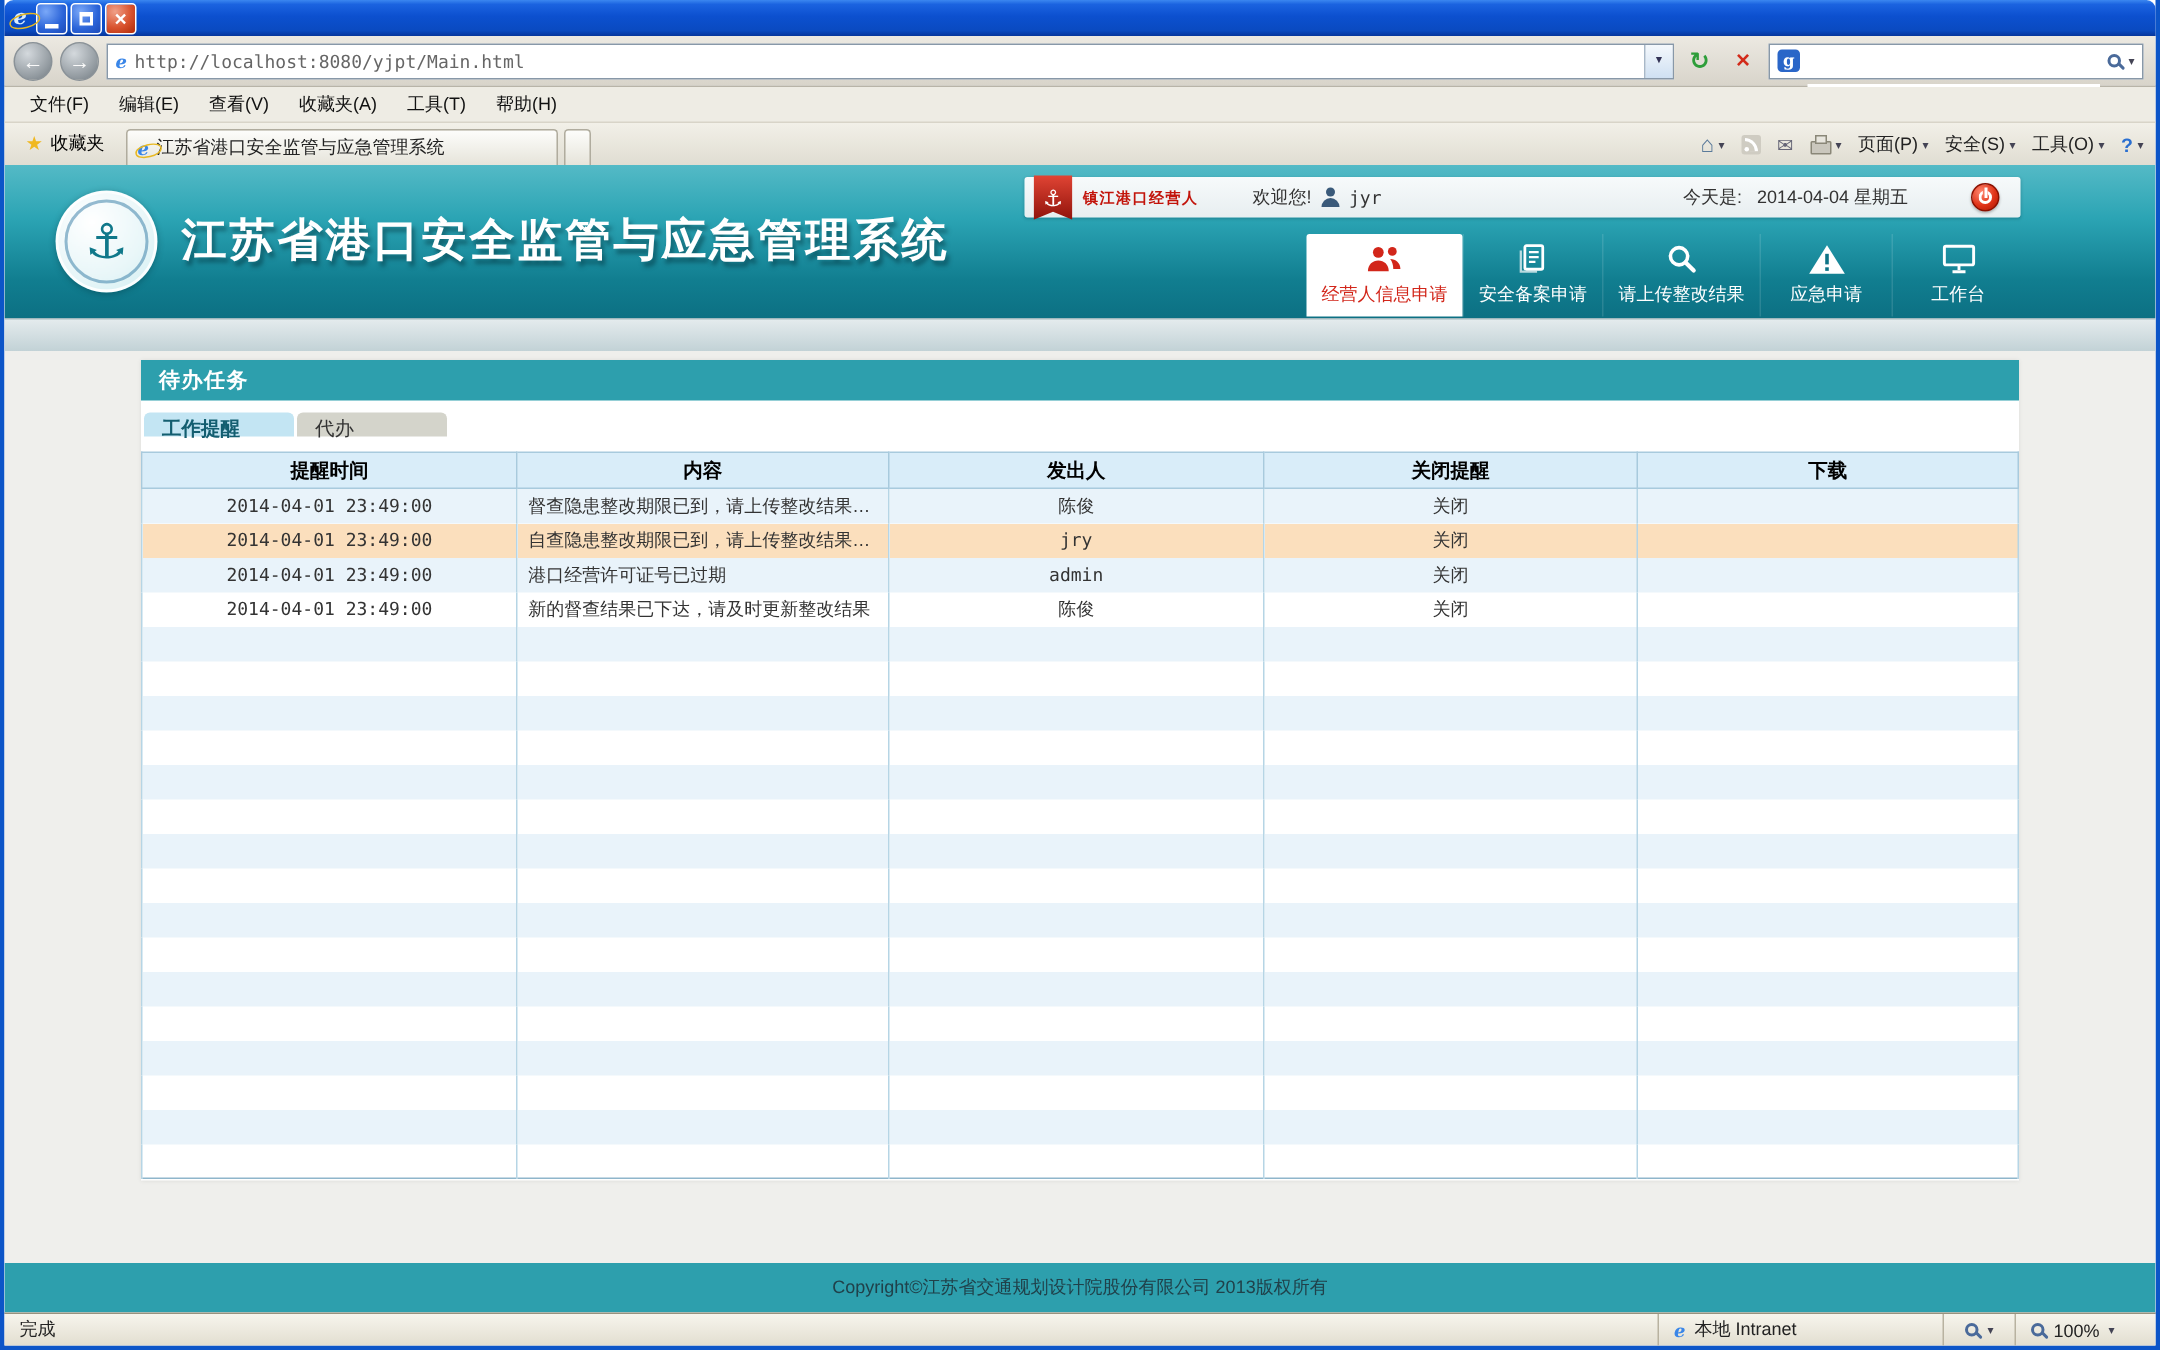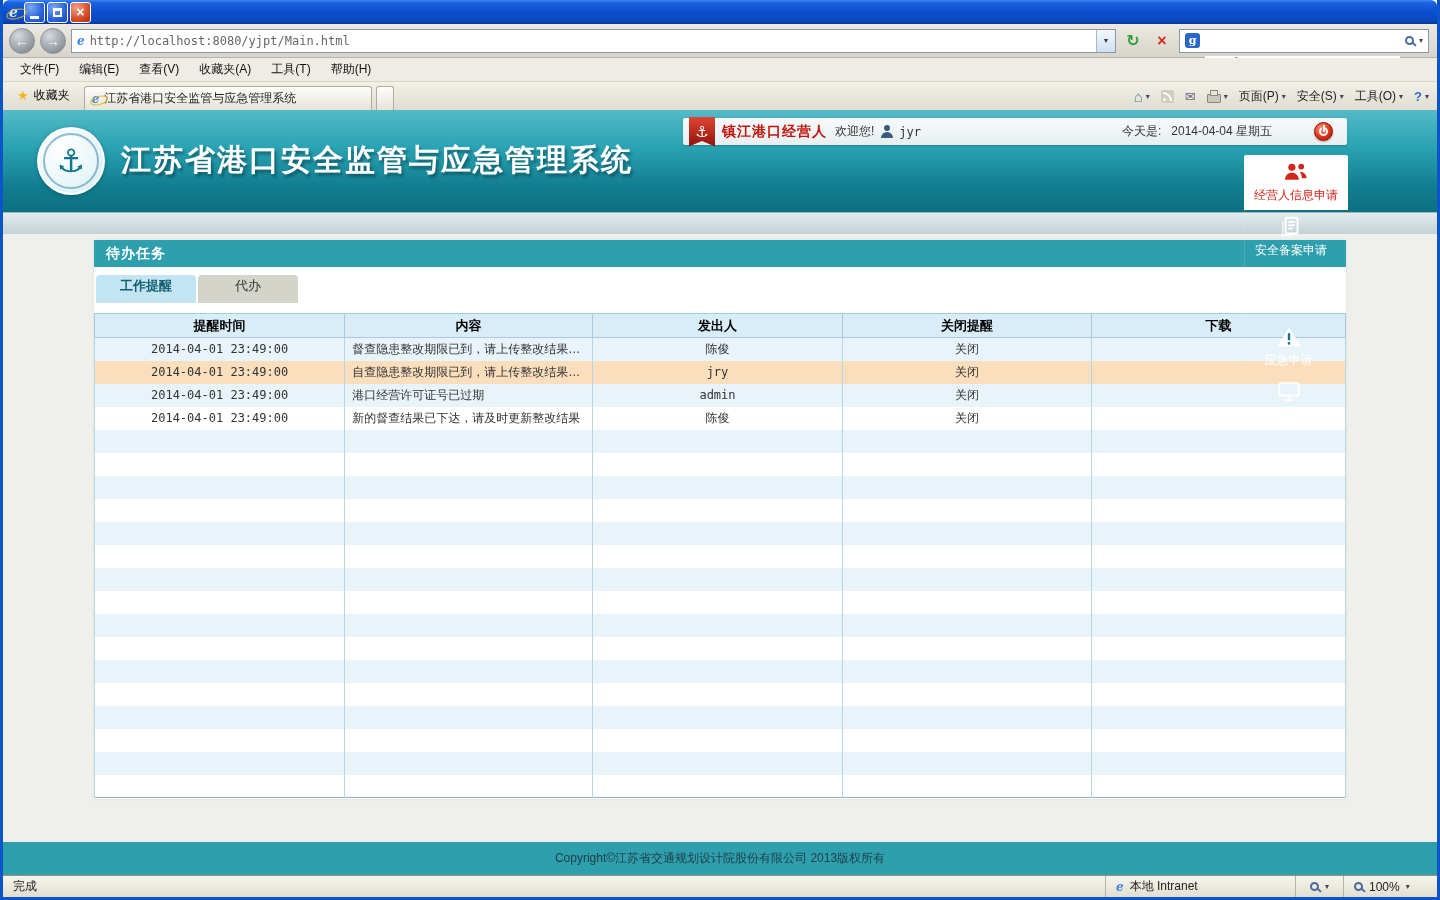--- a/index.html
+++ b/index.html
@@ -89,52 +89,52 @@
   .site-title { position:absolute; left:118px; top:30px; font-size:30px; font-weight:bold; color:#fff; letter-spacing:2px;
                 text-shadow:2px 3px 3px rgba(0,45,55,.5); white-space:nowrap; }
 
   .welcome-strip { position:absolute; top:8px; right:90px; width:664px; height:27px;
                    background:linear-gradient(#f7fafb,#e7eef0); border-radius:2px; display:flex; align-items:center;
                    font-size:12px; color:#333; padding:0 14px 0 152px; box-shadow:0 1px 2px rgba(0,40,50,.25); }
   .role-badge { position:absolute; left:0; top:-3px; height:33px; display:flex; align-items:center; gap:7px; padding:0 12px 0 6px; }
   .badge-flag { width:26px; height:30px; background:linear-gradient(#e04434,#8f120a);
                 clip-path:polygon(0 0,100% 0,100% 100%,50% 82%,0 100%);
                 display:flex; align-items:center; justify-content:flex-start; justify-content:center; color:#fff; font-size:15px; }
-  .badge-text { color:var(--accent-red,#c2140b); font-size:14px; font-weight:bold; letter-spacing:1px; white-space:nowrap; }
+  .badge-text { color:var(--accent-red,#c2140b); font-size:10px; font-weight:bold; letter-spacing:1px; white-space:nowrap; }
   .welcome-group { display:flex; align-items:center; gap:6px; white-space:nowrap; }
   .avatar { width:13px; height:13px; position:relative; display:inline-block; }
   .avatar::before { content:''; position:absolute; top:0; left:3.5px; width:6px; height:6px; border-radius:50%; background:#3a5a7a; }
   .avatar::after { content:''; position:absolute; bottom:0; left:0.5px; width:12px; height:6px; border-radius:6px 6px 0 0; background:#3a5a7a; }
   .username { font-family:"DejaVu Sans Mono",monospace; }
   .date-group { margin-left:auto; display:flex; gap:10px; margin-right:42px; white-space:nowrap; }
   .power-btn { width:19px; height:19px; border-radius:50%; position:relative; flex:0 0 19px;
                background:radial-gradient(circle at 35% 30%,#ff8a72,#e03318 55%,#a81400);
                border:1px solid #8a1000; box-shadow:0 1px 2px rgba(0,0,0,.3); }
   .power-btn::before { content:''; position:absolute; inset:4px; border:2px solid #fff; border-radius:50%;
                        clip-path:polygon(0 0,32% 0,32% 45%,68% 45%,68% 0,100% 0,100% 100%,0 100%); }
   .power-btn::after { content:''; position:absolute; top:2px; left:8px; width:2px; height:7px; background:#fff; }
 
-  .main-nav { position:absolute; right:88px; bottom:0; height:57px; display:flex; align-items:flex-start;flex-direction:column; }
+  .main-nav { position:absolute; right:88px; bottom:0; height:57px; display:flex; align-items:center; }
   .nav-item { min-width:88px; padding:6px 10px 6px; display:flex; flex-direction:column; align-items:center;
               justify-content:flex-end; gap:4px; color:#fff; cursor:pointer; }
   .nav-item + .nav-item { border-left:1px solid rgba(255,255,255,.12); }
   .nav-item svg { width:26px; height:22px; display:block; }
   .nav-label { font-size:12px; white-space:nowrap; }
   .nav-item.active { background:#fff; color:#d2261a; border-radius:2px 2px 0 0; border-left:none; }
 
   .subheader { flex:0 0 22px; background:linear-gradient(#e4ebed,#c2d2d6); border-top:1px solid #9fb8be; }
 
   
   .content-wrap { flex:1; overflow:hidden; }
   .content { width:1252px; margin:6px auto 0; background:#fff; box-shadow:0 0 3px rgba(0,0,0,.08); padding-bottom:1px; }
   .panel-title { height:27px; background:var(--teal,#2d9fad); color:#fff; font-size:14px; font-weight:bold;
                  line-height:27px; padding-left:12px; letter-spacing:1px; }
   .panel-tabs { display:flex; gap:2px; margin:8px 0 0 2px; }
-  .ptab { min-width:100px; height:28px; line-height:22px; text-align:center; font-size:13px; background:#d4d4cb; color:#333;
-          border-radius:4px 4px 0 0; padding:0 24px; cursor:pointer; }
+  .ptab { min-width:100px; height:16px; line-height:22px; text-align:left; font-size:13px; background:#d4d4cb; color:#333;
+          border-radius:4px 4px 0 0; padding:0 12px; cursor:pointer; }
   .ptab.active { background:var(--tab-active-bg,#c3e5f3); color:#135e70; font-weight:bold; }
 
   .todo-table { width:100%; border-collapse:collapse; table-layout:fixed; margin-top:10px; border:1px solid #8fb6cb; }
   .todo-table th { height:24px; background:var(--table-header-bg,#d9edf9); font-size:13px; color:#000; border:1px solid #a8cadd; }
   .todo-table td { height:23px; font-size:12px; color:#333; border-left:1px solid #b6d5e5; border-right:1px solid #b6d5e5;
                    padding:0 7px; overflow:hidden; white-space:nowrap; }
   .todo-table tbody tr:nth-child(odd) { background:var(--row-alt,#e9f3fa); }
   .todo-table tbody tr.highlight { background:var(--row-highlight,#fbdfbd); }
   .c-time,.c-sender,.c-close { text-align:center; }
   .c-time,.c-sender { font-family:"DejaVu Sans Mono",monospace; }

